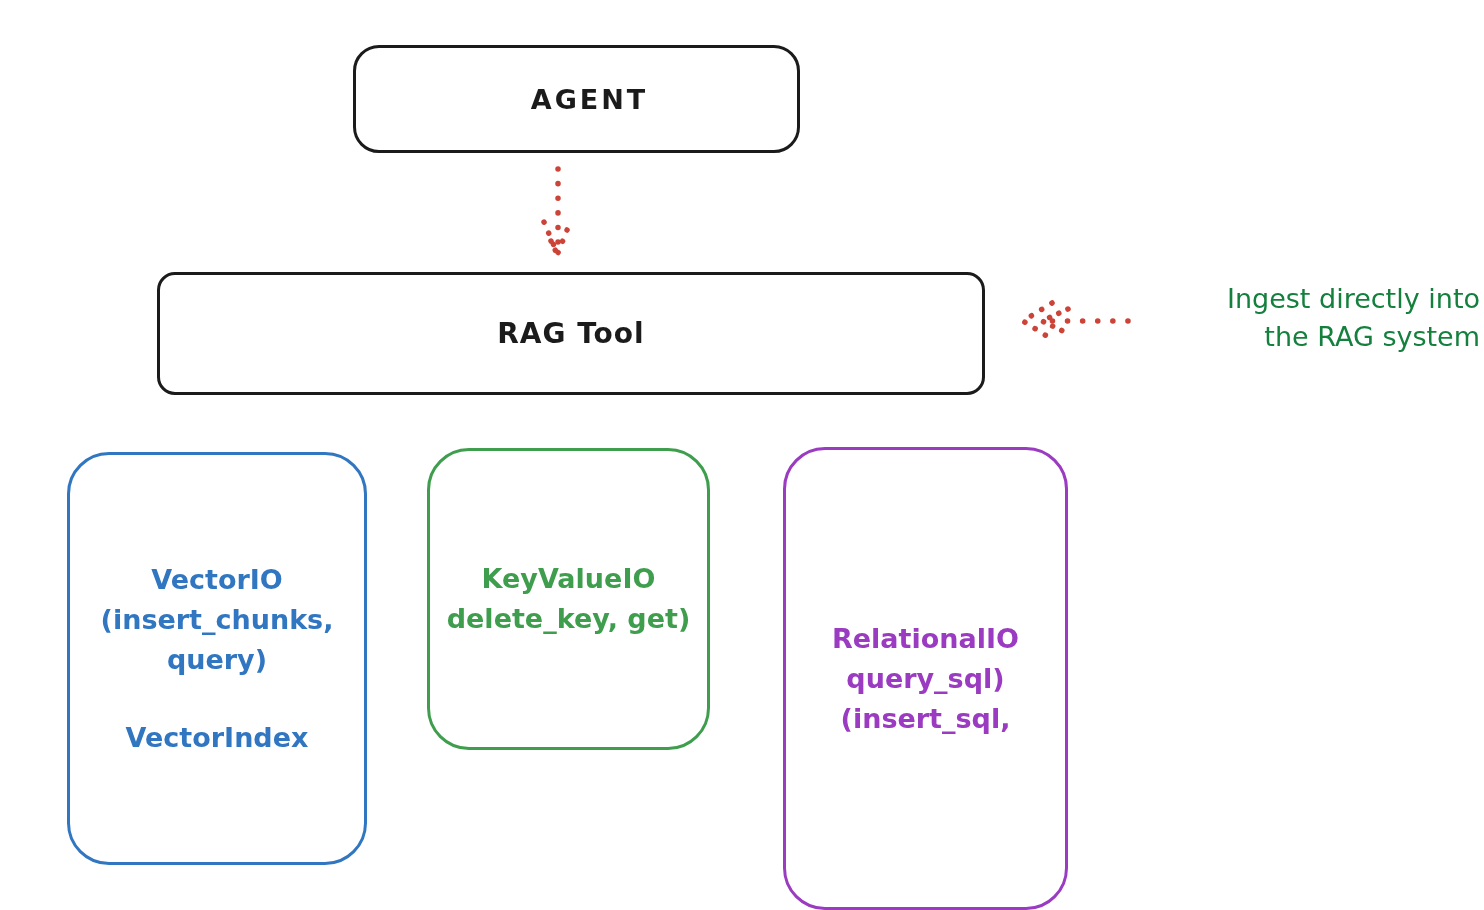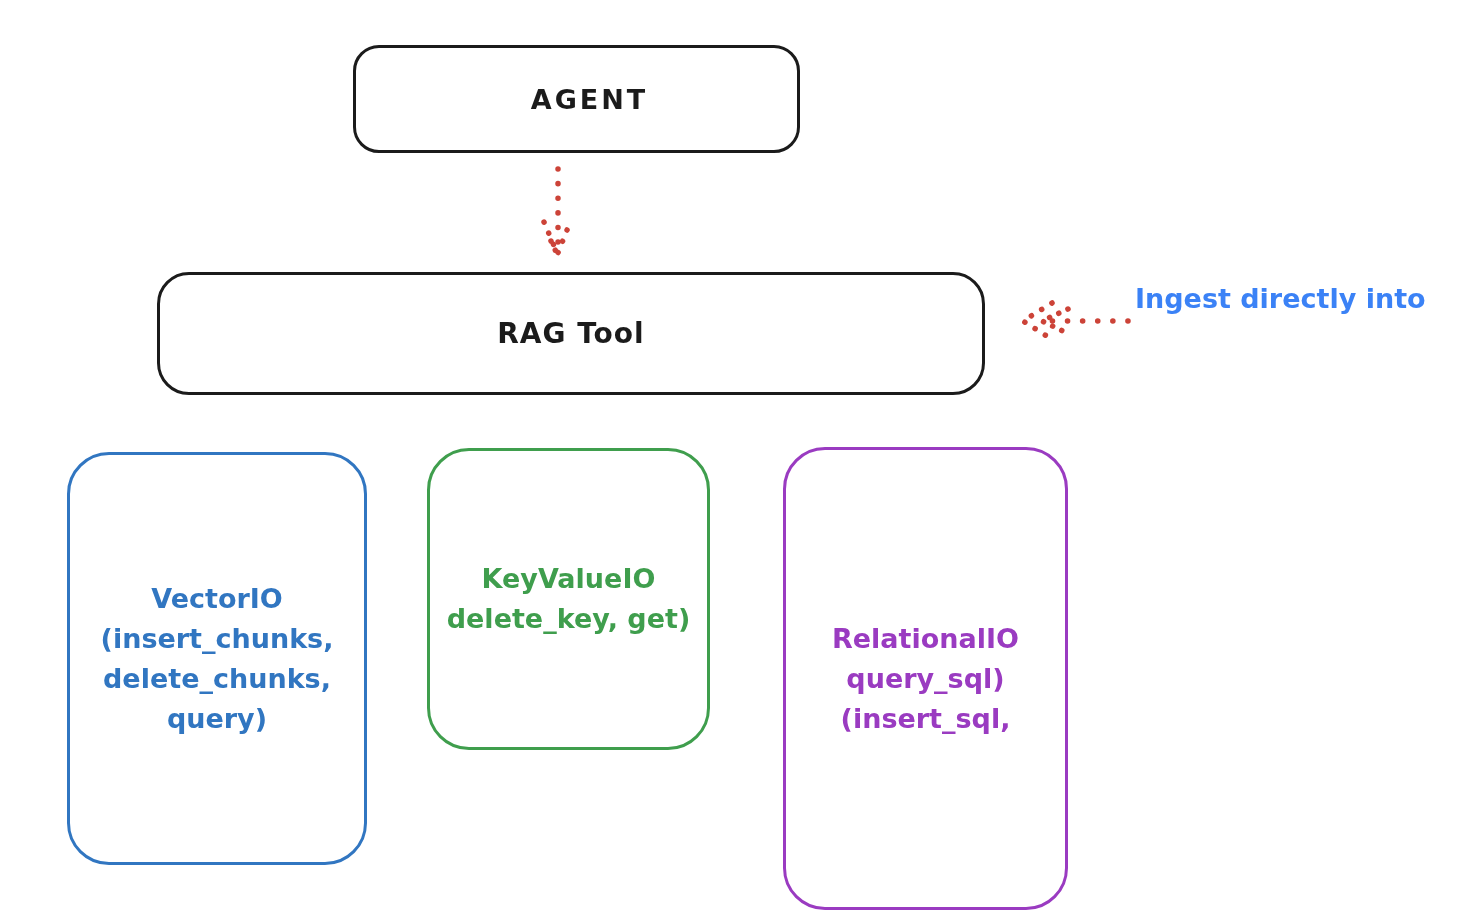--- a/index.html
+++ b/index.html
@@ -38,21 +38,21 @@
     color: #1b1b1b;
     font-size: 27px;
     font-weight: bold;
     letter-spacing: 3px;
     padding-left: 26px;
   }
   .rag-box {
     left: 157px; top: 272px;
     width: 828px; height: 123px;
     border: 3.5px solid #1b1b1b;
-    border-radius: 32px;
+    border-radius: 18px;
     color: #1b1b1b;
     font-size: 28px;
     font-weight: bold;
     letter-spacing: 1px;
   }
   .storage-box {
     flex-direction: column;
     font-size: 27px;
     font-weight: bold;
     line-height: 40px;
@@ -82,24 +82,24 @@
   .box-relational {
     left: 783px; top: 447px;
     width: 285px; height: 463px;
     border-color: #9a3bc1;
     color: #9a3bc1;
   }
   .annotation {
     position: absolute;
     left: 1135px; top: 280px;
     width: 345px;
-    text-align: left;
-    color: #3b82f6;
+    text-align: right;
+    color: #15803d;
     font-size: 27px;
-    font-weight: bold;
+    font-weight: normal;
     line-height: 38px;
   }
 </style>
 </head>
 <body>
 
 <div class="canvas">
 
   <svg class="arrows-layer" viewBox="0 0 1484 910" xmlns="http://www.w3.org/2000/svg">
 
@@ -119,29 +119,30 @@
   <div class="node agent-box">
     <span>AGENT</span>
   </div>
 
   <div class="node rag-box">
     <span>RAG Tool</span>
   </div>
 
   <div class="annotation">
     <div>Ingest directly into</div>
+    <div>the RAG system</div>
   </div>
 
   <div class="node storage-box box-vector">
     <span class="lines">
       <span class="line">VectorIO</span>
       <span class="line">(insert_chunks,</span>
-      <span class="line">delete_chunks,</span>
       <span class="line">query)</span>
     </span>
+    <span class="index-label">VectorIndex</span>
   </div>
 
   <div class="node storage-box box-keyvalue">
     <span class="lines">
       <span class="line">KeyValueIO</span>
       <span class="line">delete_key, get)</span>
     </span>
   </div>
 
   <div class="node storage-box box-relational">

